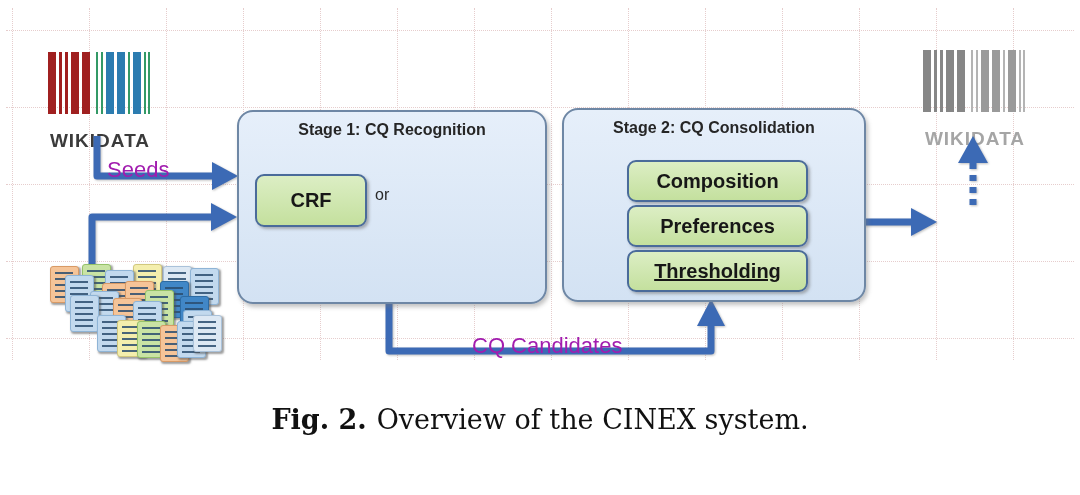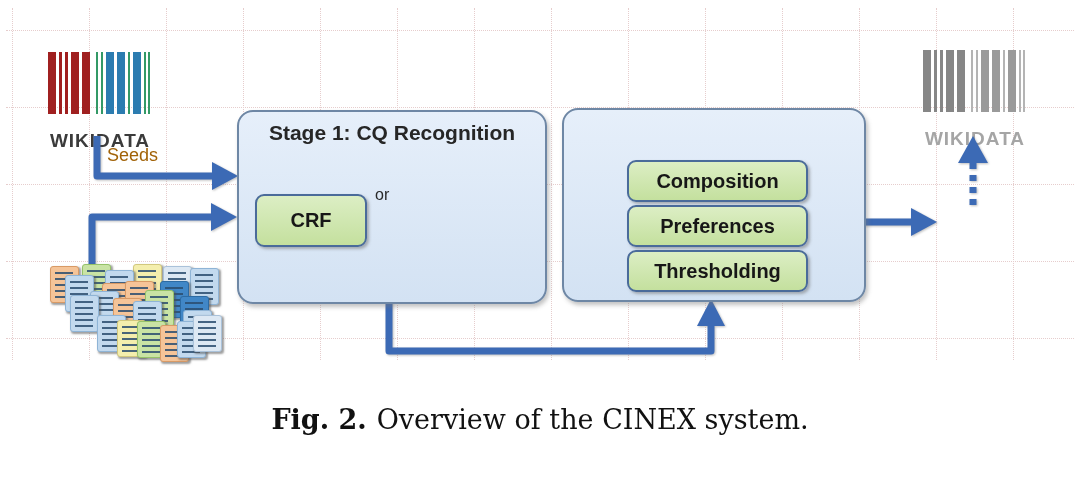--- a/index.html
+++ b/index.html
@@ -16,30 +16,30 @@
   .logo-label{position:absolute;width:110px;text-align:center;font-weight:bold;
     font-size:19px;letter-spacing:1px;margin-top:16px;}
   
   .stage{
     position:absolute;border:2px solid var(--stage-border);border-radius:16px;
     background:linear-gradient(#e6effa,#d3e2f3);
     box-shadow:2px 3px 4px rgba(120,120,120,.45);
   }
   .stage-title{
     position:absolute;left:0;right:0;top:9px;text-align:center;
-    font-weight:bold;font-size:21px;color:#262626;
+    font-weight:bold;font-size:16px;color:#262626;
   }
   .module{
     position:absolute;border:2px solid var(--module-border);border-radius:9px;
     background:linear-gradient(#dceec4,#c4e09e);
     box-shadow:2px 2px 3px rgba(110,110,110,.5);
     display:flex;align-items:center;justify-content:center;
     font-weight:bold;font-size:20px;color:#171717;
   }
-  .edge-label{position:absolute;font-size:18px;color:#a16207;white-space:nowrap;}
+  .edge-label{position:absolute;font-size:22px;color:#a21caf;white-space:nowrap;margin-top:12px;}
   .or-label{position:absolute;font-size:16px;color:#2a2a2a;}
   
   #edges{position:absolute;left:0;top:0;pointer-events:none;
     filter:drop-shadow(1.5px 1.5px 1px rgba(90,90,90,.4));}
   #edges .edge{stroke:var(--arrow-blue);stroke-width:7;fill:none;stroke-linejoin:round;}
   #edges .head{fill:var(--arrow-blue);stroke:none;}
   #edges .dashed{stroke-dasharray:6 6;}
   
   .doc{
     position:absolute;width:27px;height:35px;border-radius:3px;
@@ -135,31 +135,33 @@
       <polyline class="edge" points="863,222 912,222"></polyline>
       <polygon class="head" points="911,208 937,222 911,236"></polygon>
     </g>
     <g>
       <polyline class="edge dashed" points="973,205 973,158"></polyline>
       <polygon class="head" points="958,163 973,136 988,163"></polygon>
     </g>
   </svg>
 
   <div class="edge-label" style="left:107px;top:145px;">Seeds</div>
+  <div class="edge-label" style="left:472px;top:321px;">CQ Candidates</div>
 
   <div class="stage" style="left:237px;top:110px;width:306px;height:190px;">
     <div class="stage-title">Stage 1: CQ Recognition</div>
-    <div class="module" style="left:16px;top:62px;width:108px;height:49px;margin-top:20px;">CRF</div>
+    <div class="module" style="left:16px;top:62px;width:108px;height:49px;">CRF</div>
     <div class="or-label" style="left:136px;top:74px;">or</div>
   </div>
 
   <div class="stage" style="left:562px;top:108px;width:300px;height:190px;">
+    <div class="stage-title">Stage 2: CQ Consolidation</div>
     <div class="module" style="left:63px;top:50px;width:177px;height:38px;">Composition</div>
     <div class="module" style="left:63px;top:95px;width:177px;height:38px;">Preferences</div>
-    <div class="module" style="left:63px;top:140px;width:177px;height:38px;">Thresholding</div>
+    <div class="module" style="left:63px;top:140px;width:177px;height:38px;text-decoration:underline;">Thresholding</div>
   </div>
 
   <div id="pile">
       <div class="doc" style="left: 50px; top: 266px; background: rgb(245, 196, 152); border: 1px solid rgb(216, 154, 102);"></div>
       <div class="doc" style="left: 82px; top: 264px; background: rgb(201, 227, 164); border: 1px solid rgb(150, 194, 104);"></div>
       <div class="doc" style="left: 133px; top: 264px; background: rgb(244, 238, 173); border: 1px solid rgb(210, 200, 126);"></div>
       <div class="doc" style="left: 163px; top: 266px; background: rgb(221, 232, 243); border: 1px solid rgb(170, 194, 218);"></div>
       <div class="doc" style="left: 65px; top: 275px; background: rgb(194, 217, 238); border: 1px solid rgb(143, 180, 214);"></div>
       <div class="doc" style="left: 105px; top: 270px; background: rgb(194, 217, 238); border: 1px solid rgb(143, 180, 214);"></div>
       <div class="doc" style="left: 190px; top: 268px; background: rgb(194, 217, 238); border: 1px solid rgb(143, 180, 214);"></div>

